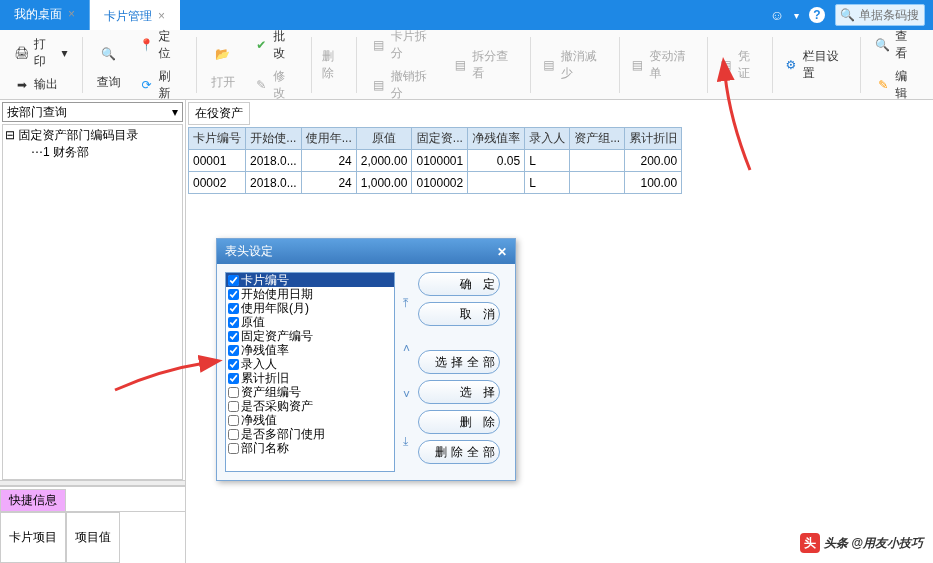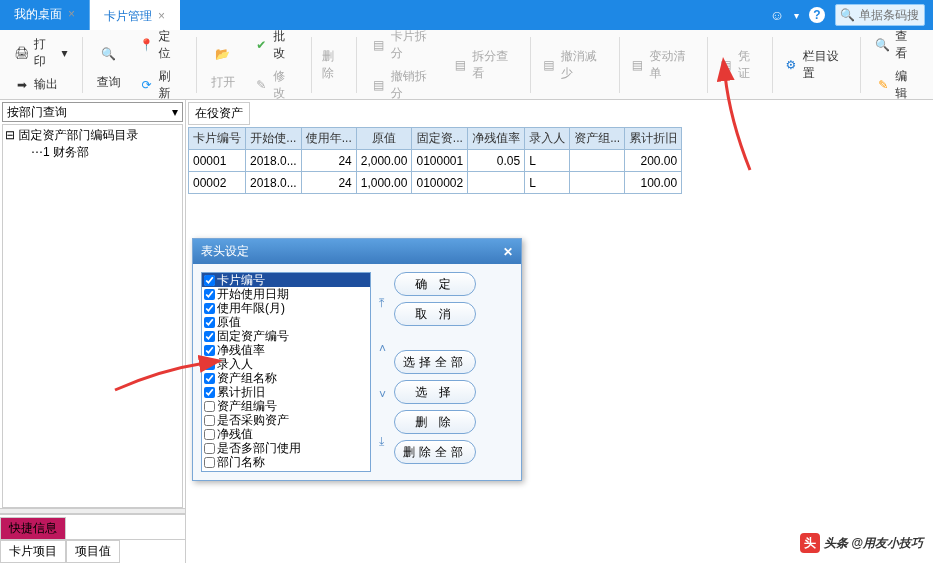--- a/index.html
+++ b/index.html
@@ -30,46 +30,46 @@
 .vsep { width: 1px; background: #ddd; height: 56px; margin: 0 4px; }
 
 
 .main { display: flex; height: calc(100% - 100px); }
 .leftpane { width: 186px; border-right: 1px solid #ccc; display: flex; flex-direction: column; }
 .dd { margin: 2px; border: 1px solid #999; background: #fff; height: 20px; display: flex; align-items: center; padding: 0 4px; justify-content: space-between; }
 .tree { flex: 1; border: 1px solid #ccc; margin: 0 2px; padding: 2px; overflow: auto; font-size: 12px; }
 .tree-node { white-space: nowrap; }
 .tree-node.child { padding-left: 26px; }
 .quickinfo { border-top: 1px solid #ccc; }
-.qtab { display: inline-block; border: 1px solid #ccc; border-bottom: none; padding: 2px 8px; background: #be185d; margin-top: 2px; }
+.qtab { display: inline-block; border: 1px solid #ccc; border-bottom: none; padding: 2px 8px; background: #f0abfc; margin-top: 2px; }
 .qtabs2 { display: flex; border-top: 1px solid #ccc; }
-.qtabs2 .qt { border: 1px solid #ccc; padding: 2px 8px; background: #fff; }
+.qtabs2 .qt { border: 1px solid #ccc; padding: 16px 8px; background: #fff; }
 
 .rightpane { flex: 1; position: relative; }
 .rtitle { border: 1px solid #ccc; background: #fff; padding: 2px 6px; margin: 2px; display: inline-block; }
 
 table.grid { border-collapse: collapse; margin: 0 2px; }
 table.grid th, table.grid td { border: 1px solid #9bbbd8; padding: 2px 4px; height: 22px; font-size: 12px; }
 table.grid th { background: #d6e6f5; color: #333; font-weight: normal; }
 table.grid td.num { text-align: right; }
 table.grid tr.total td { background: #fffde7; }
 table.grid tr.row td { background: #fff; }
 
 
-.dialog { position: absolute; left: 192px; top: 238px; width: 330px; border: 1px solid #7aa7d6; background: #f4f8fc; box-shadow: 2px 2px 6px rgba(0,0,0,0.3); }
+.dialog { position: absolute; left: 216px; top: 238px; width: 300px; border: 1px solid #7aa7d6; background: #f4f8fc; box-shadow: 2px 2px 6px rgba(0,0,0,0.3); }
 .dlg-title { background: linear-gradient(#5ca0e0, #3c7cc0); color: #fff; padding: 4px 8px; display: flex; justify-content: space-between; align-items: center; }
 .dlg-close { color: #fff; font-weight: bold; cursor: pointer; }
 .dlg-body { display: flex; padding: 8px; gap: 8px; }
 .listbox { width: 170px; height: 200px; border: 1px solid #7aa7d6; background: #fff; overflow-y: auto; }
 .li { display: flex; align-items: center; padding: 0 2px; font-size: 12px; height: 14px; line-height: 14px; }
 .li input { margin-right: 2px; width: 11px; height: 11px; }
 .li.sel { background: #1e4f9e; color: #fff; }
 .midbtns { display: flex; flex-direction: column; justify-content: space-around; padding: 8px 0; color: #5a8fc8; font-size: 14px; }
 .rbtns { display: flex; flex-direction: column; gap: 6px; }
-.dbtn { width: 82px; height: 24px; border: 1px solid #7aa7d6; background: linear-gradient(#fff,#e8f0f8); border-radius: 12px; font-size: 12px; cursor: pointer; letter-spacing: 4px; }
+.dbtn { width: 82px; height: 24px; border: 1px solid #7aa7d6; background: linear-gradient(#fff,#e8f0f8); border-radius: 12px; font-size: 12px; cursor: pointer; letter-spacing: 4px; text-align: right; }
 
 
 .arrow { position: absolute; pointer-events: none; }
 .arrow svg { overflow: visible; }
 
 
 .watermark { position: absolute; right: 10px; bottom: 10px; font-size: 18px; font-weight: bold; color: #333; font-style: italic; margin-top: 11px; }
 .wm-logo { display:inline-block; width:20px; height:20px; border-radius:4px; background:#e53935; color:#fff; text-align:center; line-height:20px; font-style:normal; font-size:12px; margin-right:4px;}
 </style>
 </head>
@@ -274,24 +274,20 @@
         <div class="li">
           <input type="checkbox" checked="" style="">
           <span>净残值率</span>
         </div>
         <div class="li">
           <input type="checkbox" checked="" style="">
           <span>录入人</span>
         </div>
         <div class="li">
           <input type="checkbox" checked="" style="">
-          <span>资产组名称</span>
-        </div>
-        <div class="li">
-          <input type="checkbox" checked="" style="">
           <span>累计折旧</span>
         </div>
         <div class="li">
           <input type="checkbox" style="">
           <span>资产组编号</span>
         </div>
         <div class="li">
           <input type="checkbox" style="">
           <span>是否采购资产</span>
         </div>

